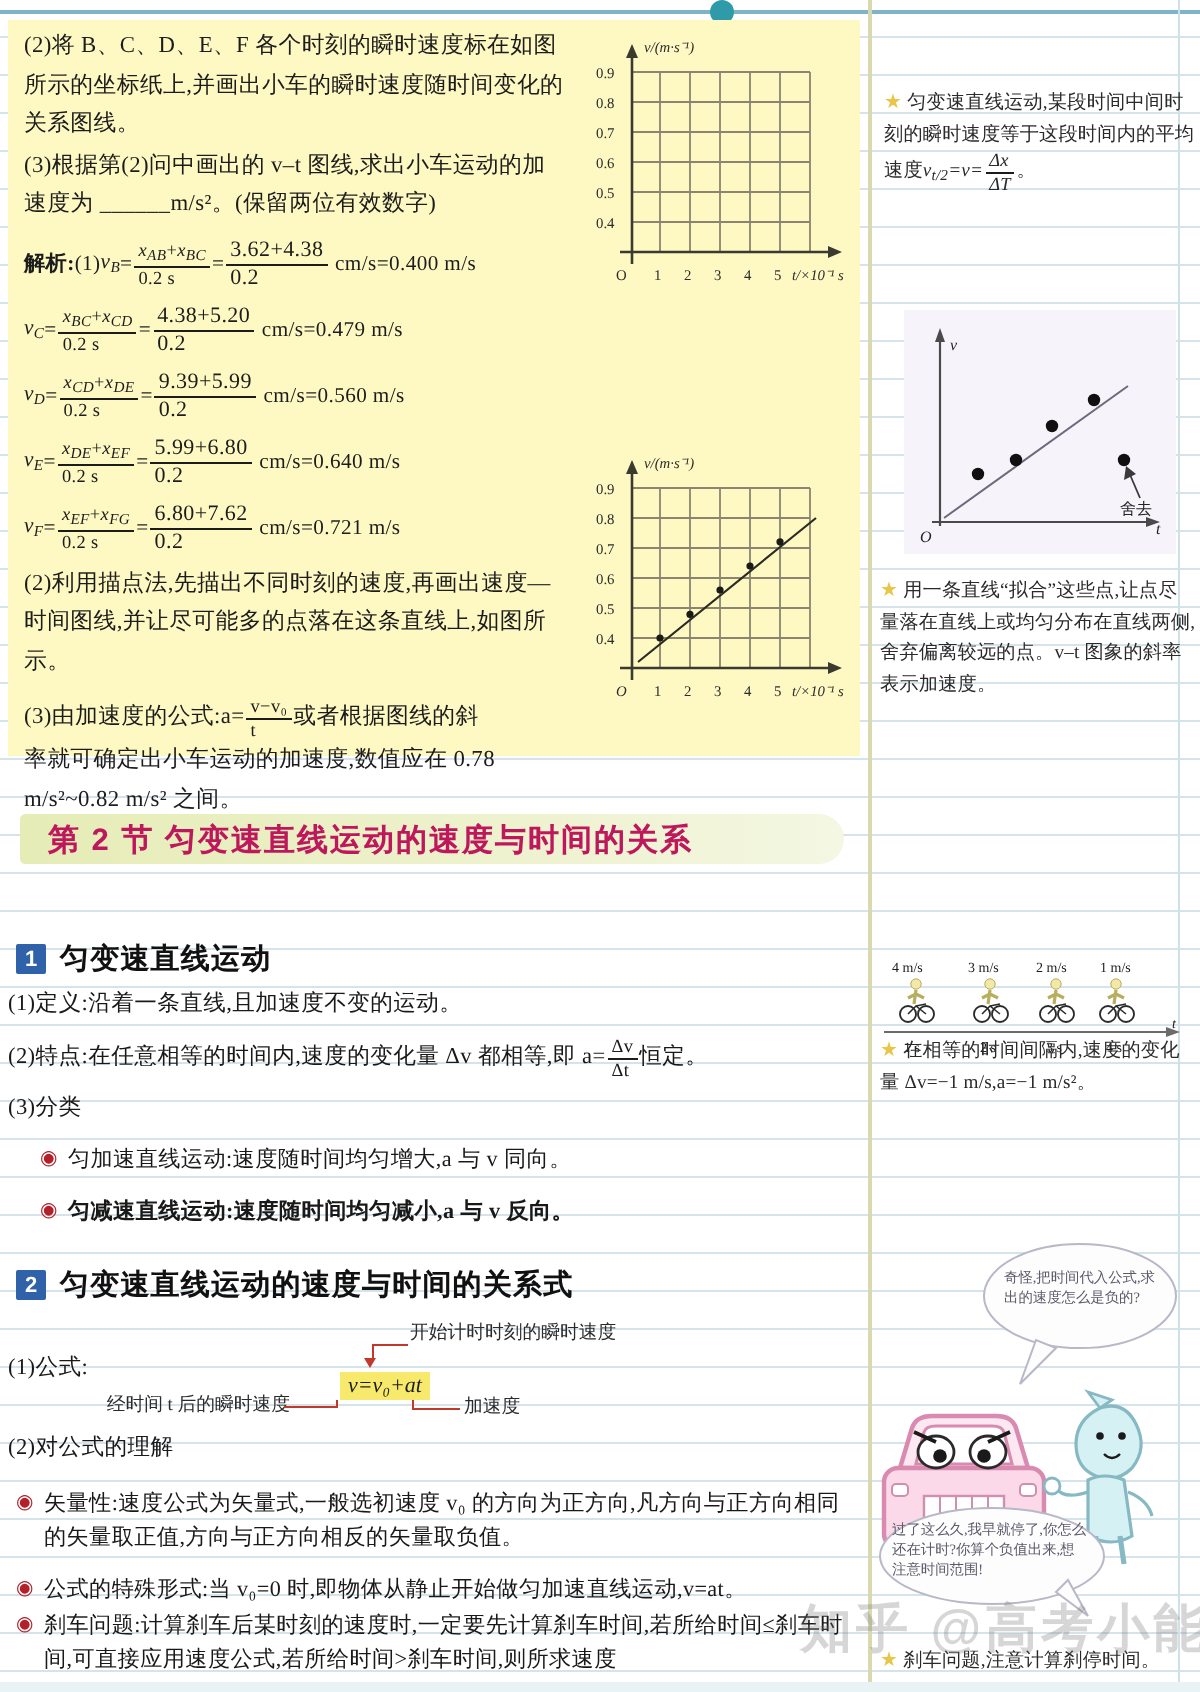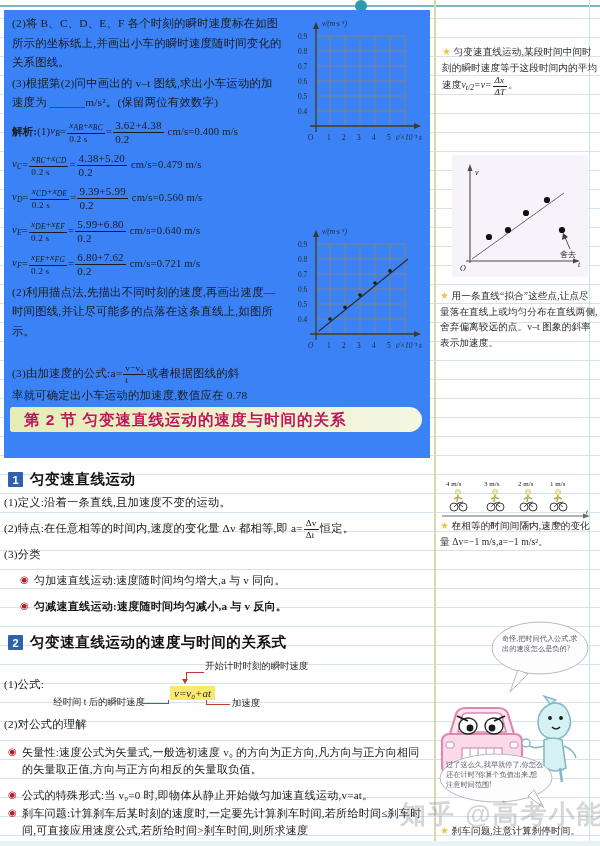--- a/index.html
+++ b/index.html
@@ -21,22 +21,22 @@
   .topdot{position:absolute;left:355px;top:0px;width:12px;height:12px;border-radius:50%;
     background:#2f9aa8;}
   .vsep{position:absolute;left:434px;top:0;width:2px;height:846px;background:#d8d9ae;}
   .vsep2{position:absolute;left:589px;top:0;width:1px;height:846px;background:#cfe0e6;}
   .botbar{position:absolute;left:0;bottom:0;width:600px;height:5px;background:#e9f2f5;}
 
   
   .main{position:absolute;left:0;top:0;width:434px;height:846px;}
 
   
-  .cream{position:absolute;left:4px;top:10px;width:426px;height:448px;
-    background:#3b82f6;}
+  .cream{position:absolute;left:4px;top:10px;width:426px;height:368px;
+    background:#fef9c3;}
   .cream-txt{position:absolute;left:8px;top:4px;width:272px;
     font-size:11.4px;line-height:19.5px;letter-spacing:.2px;color:#1c1c1c;}
   .cream-txt p{margin:0 0 1px 0;}
   .b{font-weight:bold;}
   .frac{display:inline-block;vertical-align:middle;
     font-size:9.2px;line-height:10.5px;margin:0 1px;}
   .frac .num{border-bottom:1px solid #1c1c1c;padding:0 2px;display:block;}
   .frac .den{padding:0 2px;display:block;}
   .frac.big{font-size:11px;line-height:13px;}
   .it{font-style:italic;}
@@ -122,21 +122,21 @@
       <div class="eqline">
         <span class="it">v<span class="sub">E</span></span>=<span class="frac"><span class="num"><span class="it">x<span class="sub">DE</span></span>+<span class="it">x<span class="sub">EF</span></span></span><span class="den">0.2 s</span></span>=<span class="frac big"><span class="num">5.99+6.80</span><span class="den">0.2</span></span><span> cm/s=0.640 m/s</span>
       </div>
 
       <div class="eqline">
         <span class="it">v<span class="sub">F</span></span>=<span class="frac"><span class="num"><span class="it">x<span class="sub">EF</span></span>+<span class="it">x<span class="sub">FG</span></span></span><span class="den">0.2 s</span></span>=<span class="frac big"><span class="num">6.80+7.62</span><span class="den">0.2</span></span><span> cm/s=0.721 m/s</span>
       </div>
 
       <p style="margin-top:5px">(2)利用描点法,先描出不同时刻的速度,再画出速度—时间图线,并让尽可能多的点落在这条直线上,如图所示。</p>
 
-      <p style="margin-top:22px">
+      <p style="margin-top:7px">
         <span>(3)由加速度的公式:a=</span><span class="frac"><span class="num">v−v₀</span><span class="den">t</span></span><span>或者根据图线的斜</span>
       </p>
       <p>率就可确定出小车运动的加速度,数值应在 0.78 m/s²~0.82 m/s² 之间。</p>
     </div>
 
     <div class="graph" style="left:282px;top:4px;">
       <svg class="gsvg" width="145" height="140" viewBox="0 0 145 140">
         <g stroke="#8a8470" stroke-width="0.9" fill="none">
 
           <line x1="30" y1="22" x2="30" y2="112"></line>

